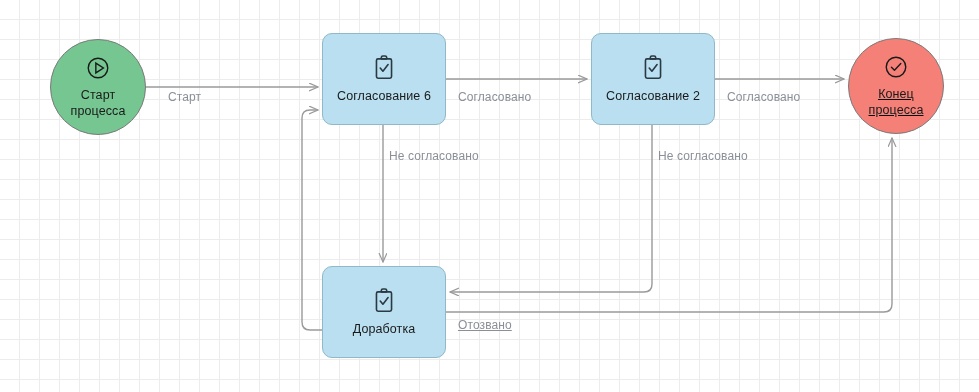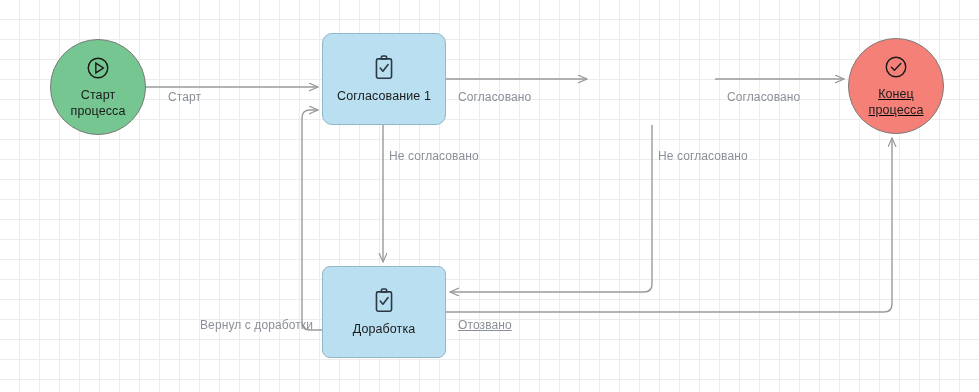--- a/index.html
+++ b/index.html
@@ -107,47 +107,56 @@
   </div>
 
   <div class="node task-node" style="left:322px; top:33px; width:124px; height:92px;">
     <span class="node-icon">
       <svg width="26" height="28" viewBox="0 0 24 26" fill="none" stroke="#2b3a42" stroke-width="1.5" stroke-linejoin="round" stroke-linecap="round">
         <rect x="5" y="4.5" width="14" height="18" rx="1.5"></rect>
         <path d="M9.5,4.5 L9.5,3.2 Q9.5,1.8 11,1.8 L13,1.8 Q14.5,1.8 14.5,3.2 L14.5,4.5 Z"></path>
         <path d="M8.5,13 L11,16 L15.8,9.8"></path>
       </svg>
     </span>
-    <span class="node-label">Согласование 1</span>
+    <span class="node-label">Согласование 6</span>
   </div>
 
+  <div class="node task-node" style="left:591px; top:33px; width:124px; height:92px;">
+    <span class="node-icon">
+      <svg width="26" height="28" viewBox="0 0 24 26" fill="none" stroke="#2b3a42" stroke-width="1.5" stroke-linejoin="round" stroke-linecap="round">
+        <rect x="5" y="4.5" width="14" height="18" rx="1.5"></rect>
+        <path d="M9.5,4.5 L9.5,3.2 Q9.5,1.8 11,1.8 L13,1.8 Q14.5,1.8 14.5,3.2 L14.5,4.5 Z"></path>
+        <path d="M8.5,13 L11,16 L15.8,9.8"></path>
+      </svg>
+    </span>
+    <span class="node-label">Согласование 2</span>
+  </div>
 
   <div class="node circle-node end" style="left:848px; top:38px; width:96px; height:96px;">
     <span class="node-icon">
       <svg width="26" height="26" viewBox="0 0 24 24" fill="none" stroke="#1a1a1a" stroke-width="1.3" stroke-linecap="round" stroke-linejoin="round">
         <circle cx="12" cy="12" r="9"></circle>
         <path d="M7.8,12.2 L10.6,15 L16.4,8.8"></path>
       </svg>
     </span>
     <span class="node-label">Конец
 процесса</span>
   </div>
 
-  <div class="node task-node" style="left:322px; top:266px; width:124px; height:92px;border-radius:8px;">
+  <div class="node task-node" style="left:322px; top:266px; width:124px; height:92px;">
     <span class="node-icon">
       <svg width="26" height="28" viewBox="0 0 24 26" fill="none" stroke="#2b3a42" stroke-width="1.5" stroke-linejoin="round" stroke-linecap="round">
         <rect x="5" y="4.5" width="14" height="18" rx="1.5"></rect>
         <path d="M9.5,4.5 L9.5,3.2 Q9.5,1.8 11,1.8 L13,1.8 Q14.5,1.8 14.5,3.2 L14.5,4.5 Z"></path>
         <path d="M8.5,13 L11,16 L15.8,9.8"></path>
       </svg>
     </span>
     <span class="node-label">Доработка</span>
   </div>
 
   <div class="edge-label" style="left:168px; top:90px;">Старт</div>
   <div class="edge-label" style="left:458px; top:90px;">Согласовано</div>
   <div class="edge-label" style="left:727px; top:90px;">Согласовано</div>
   <div class="edge-label" style="left:389px; top:149px;">Не согласовано</div>
   <div class="edge-label" style="left:658px; top:149px;">Не согласовано</div>
-  <div class="edge-label" style="left:200px; top:318px;">Вернул с доработки</div>
   <div class="edge-label" style="left:458px; top:318px;text-decoration:underline;">Отозвано</div>
 
 </div>
 
 </body></html>

